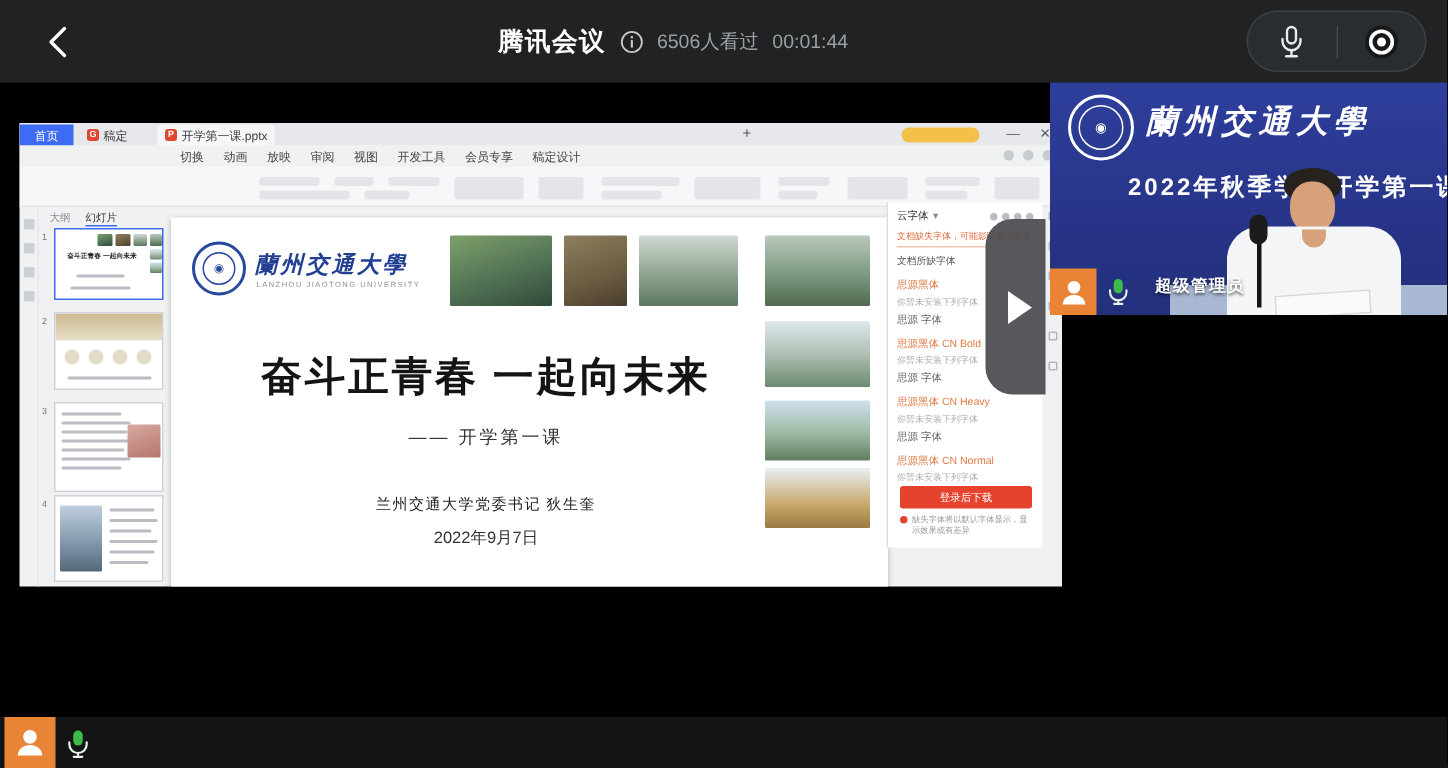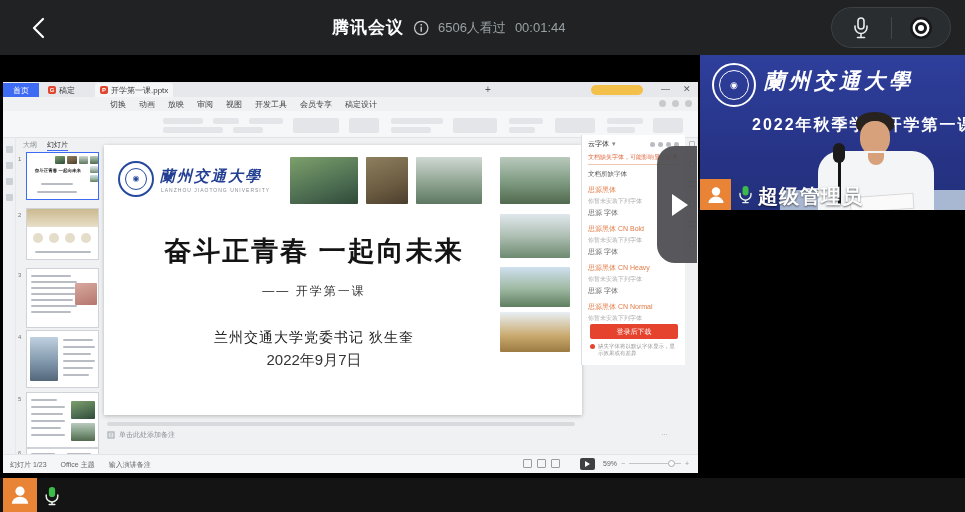--- a/index.html
+++ b/index.html
@@ -17,21 +17,21 @@
   .tb-pill { right:14px; top:7px; width:120px; height:41px; border-radius:21px; background:#2a2d2f; border:1px solid #3e4143; display:flex; align-items:center; }
   .tb-pill .half { flex:1; display:flex; align-items:center; justify-content:center; height:100%; cursor:pointer; }
   .tb-pill .div { width:1px; height:22px; background:#45484a; }
 
   
   .rec-badge { left:52px; top:100px; width:99px; height:45px; background:rgba(58,58,60,.93); border-radius:10px; display:flex; align-items:center; padding-left:13px; gap:9px; z-index:40; }
   .rec-dot { width:19px; height:19px; border-radius:50%; background:#e23a2e; box-shadow:inset 0 0 0 3px #a32019; }
   .rec-text { color:#fff; font-size:17px; }
 
   
-  .wps { left:3px; top:82px; width:695px; height:391px; background:#f0f1f3; overflow:hidden; font-family:"Liberation Sans", sans-serif; }
+  .wps { left:13px; top:82px; width:695px; height:309px; background:#f0f1f3; overflow:hidden; font-family:"Liberation Sans", sans-serif; }
   .wps-tabbar { left:0; top:0; width:695px; height:15px; background:#e6e8eb; }
   .wtab-home { left:0; top:1px; width:36px; height:14px; background:#3d6bf3; color:#fff; font-size:8px; display:flex; align-items:center; justify-content:center; }
   .wtab { top:1px; height:14px; display:flex; align-items:center; gap:3px; font-size:8px; color:#3a3a3a; padding:0 5px; }
   .wtab.active { background:#f5f6f8; border-radius:3px 3px 0 0; }
   .mini-ic { width:8px; height:8px; border-radius:2px; background:#e0452e; color:#fff; font-size:6px; line-height:8px; text-align:center; font-weight:bold; }
   .wtab-plus { left:478px; top:1px; width:14px; height:14px; color:#555; font-size:10px; text-align:center; line-height:14px; cursor:pointer; }
   .vip-pill { left:588px; top:3px; width:52px; height:10px; border-radius:5px; background:#f3c04a; }
   .win-ctl { top:2px; color:#5a5e62; font-size:9px; cursor:pointer; }
 
   .wps-menubar { left:0; top:15px; width:695px; height:14px; background:#f0f1f3; display:flex; align-items:center; }
@@ -54,22 +54,22 @@
   .t-line { position:absolute; background:#b9bcc2; height:2px; border-radius:1px; }
   .t-img { position:absolute; border-radius:1px; }
 
   .slide { left:101px; top:63px; width:478px; height:270px; background:#fff; box-shadow:0 1px 4px rgba(0,0,0,.25); }
   .seal { border-radius:50%; border:2px solid #274a9e; display:flex; align-items:center; justify-content:center; }
   .seal-inner { border-radius:50%; border:1px solid #274a9e; width:70%; height:70%; display:flex; align-items:center; justify-content:center; color:#274a9e; }
   .calli { font-family:"DejaVu Serif", serif; font-style:italic; font-weight:bold; color:#223f92; }
   .photo { position:absolute; border-radius:1px; }
   .slide-title { left:0; top:88px; width:420px; text-align:center; font-size:27px; font-weight:bold; color:#141414; letter-spacing:2px; }
   .slide-sub { left:0; top:138px; width:420px; text-align:center; font-size:12px; color:#333; letter-spacing:2px; }
-  .slide-speaker { left:0; top:184px; width:420px; text-align:center; font-size:14px; color:#222; letter-spacing:1px; }
-  .slide-date { left:0; top:206px; width:420px; text-align:center; font-size:15px; color:#333; }
+  .slide-speaker { left:0; top:184px; width:420px; text-align:center; font-size:10px; color:#222; letter-spacing:1px; }
+  .slide-date { left:0; top:206px; width:420px; text-align:center; font-size:11px; color:#333; }
 
   .pane { left:578px; top:53px; width:104px; height:230px; background:#fff; border-left:1px solid #dcdee1; padding:4px 6px; }
   .pane-head { display:flex; align-items:center; font-size:7px; color:#333; }
   .pane-head .ics { margin-left:auto; display:flex; gap:3px; }
   .pane-ic { width:5px; height:5px; border-radius:50%; background:#b9bcc0; }
   .pane-notice { font-size:6px; color:#e06a3f; margin-top:4px; border-bottom:1px solid #f2c4b2; padding-bottom:2px; white-space:nowrap; overflow:hidden; }
   .pane-group { font-size:6.5px; color:#555; margin-top:5px; }
   .font-entry { margin-top:6px; }
   .fe-name { font-size:7px; color:#e07a45; }
   .fe-hint { font-size:6px; color:#adadad; margin-top:2px; }
@@ -106,21 +106,21 @@
   .v-banner { left:52px; top:60px; color:#fff; font-size:16px; font-weight:bold; letter-spacing:2px; white-space:nowrap; }
   .desk { right:0; bottom:0; width:185px; height:20px; background:#a9b8d2; }
   .hair { left:156px; top:57px; width:38px; height:22px; background:#27221e; border-radius:50% 50% 40% 40%; }
   .face { left:160px; top:66px; width:30px; height:34px; background:#d7a27b; border-radius:46%; }
   .shirt { left:118px; top:96px; width:116px; height:62px; background:#f3f5f7; border-radius:22px 22px 0 0; }
   .collar { left:168px; top:98px; width:16px; height:12px; background:#d7a27b; border-radius:0 0 8px 8px; }
   .papers { left:150px; top:140px; width:64px; height:16px; background:#fafafa; border:1px solid #d8d8d8; transform:rotate(-4deg); }
   .micpole { left:138px; top:104px; width:3px; height:46px; background:#141414; }
   .michead { left:133px; top:88px; width:12px; height:20px; background:#1b1b1b; border-radius:6px; }
   .v-avatar { left:0px; top:124px; width:31px; height:31px; background:#e98436; display:flex; align-items:center; justify-content:center; }
-  .v-name { left:58px; top:128px; color:#fff; font-size:20px; font-weight:bold; text-shadow:0 1px 2px rgba(0,0,0,.6); letter-spacing:1px; }
+  .v-name { left:70px; top:128px; color:#fff; font-size:11px; font-weight:bold; text-shadow:0 1px 2px rgba(0,0,0,.6); letter-spacing:1px; }
   .v-mic { left:38px; top:130px; }
 
   
   .bottombar { left:0; top:478px; width:965px; height:34px; background:#141414; }
   .b-avatar { left:3px; top:0; width:34px; height:34px; background:#e98436; display:flex; align-items:center; justify-content:center; }
   .b-mic { left:44px; top:8px; }
   .b-text { left:66px; top:8px; color:#ededed; font-size:15px; letter-spacing:1px; }
 
   .g1 { background:linear-gradient(160deg,#7da06b,#4e6e52 60%,#2f4a38); }
   .g2 { background:linear-gradient(160deg,#8d7f5e,#6b5b41 60%,#4a3e2c); }

